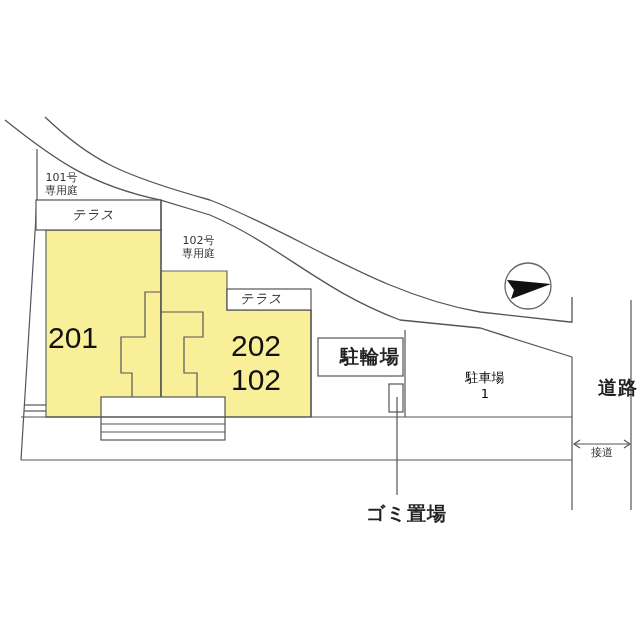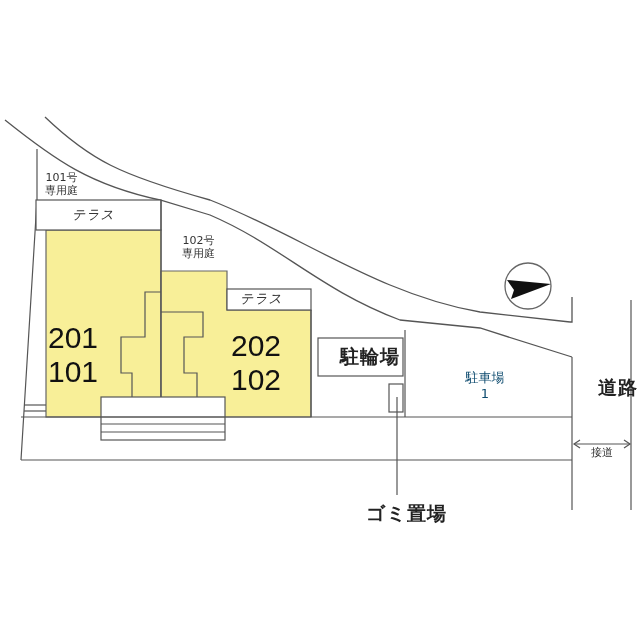--- a/index.html
+++ b/index.html
@@ -4,21 +4,21 @@
 <style>
   html, body { margin:0; padding:0; background:#ffffff; }
   body { width:640px; height:640px; position:relative; overflow:hidden;
          font-family:"DejaVu Sans", sans-serif; color:#222; }
   svg.plan { position:absolute; left:0; top:0; }
   .lbl { position:absolute; white-space:nowrap; text-align:center; line-height:1; }
   .small { font-size:11px; color:#333; }
   .terrace { font-size:13px; color:#333; letter-spacing:1px;font-style:italic; }
   .unit { font-size:30px; font-family:"Liberation Sans", sans-serif; color:#111; line-height:34px; }
   .big { font-size:19px; font-weight:bold; color:#222; letter-spacing:1px;margin-left:14px; }
-  .parking { font-size:13px; color:#0c4a6e; line-height:16px; }
+  .parking { font-size:13px; color:#000000; line-height:16px; }
 </style>
 </head>
 <body>
 
 <svg class="plan" width="640" height="640" viewBox="0 0 640 640">
   <g fill="none" stroke="#555" stroke-width="1.3">
 
     <path d="M45,117 C90,160 120,175 210,200 C300,235 380,295 480,312 L570,322"></path>
     <path d="M570,322 L572,322 L572,297"></path>
     <path d="M5,120 C55,160 90,185 160,200 L210,215 C280,245 320,290 400,320 L480,328 L572,357"></path>
@@ -82,21 +82,20 @@
 <div class="lbl terrace" style="left:72px;top:208px;">テラス</div>
 
 <div class="lbl small" style="left:182px;top:235px;">
   <div>102号</div>
   <div style="margin-top:2px;">専用庭</div>
 </div>
 <div class="lbl terrace" style="left:240px;top:292px;">テラス</div>
 
 <div class="lbl unit" style="left:48px;top:285px;margin-top:36px;">
   <div>201</div>
-  <div>101</div>
 </div>
 <div class="lbl unit" style="left:231px;top:329px;">
   <div>202</div>
   <div>102</div>
 </div>
 
 <div class="lbl big" style="left:326px;top:347px;">駐輪場</div>
 
 <div class="lbl parking" style="left:460px;top:370px;width:50px;">
   <div>駐車場</div>

